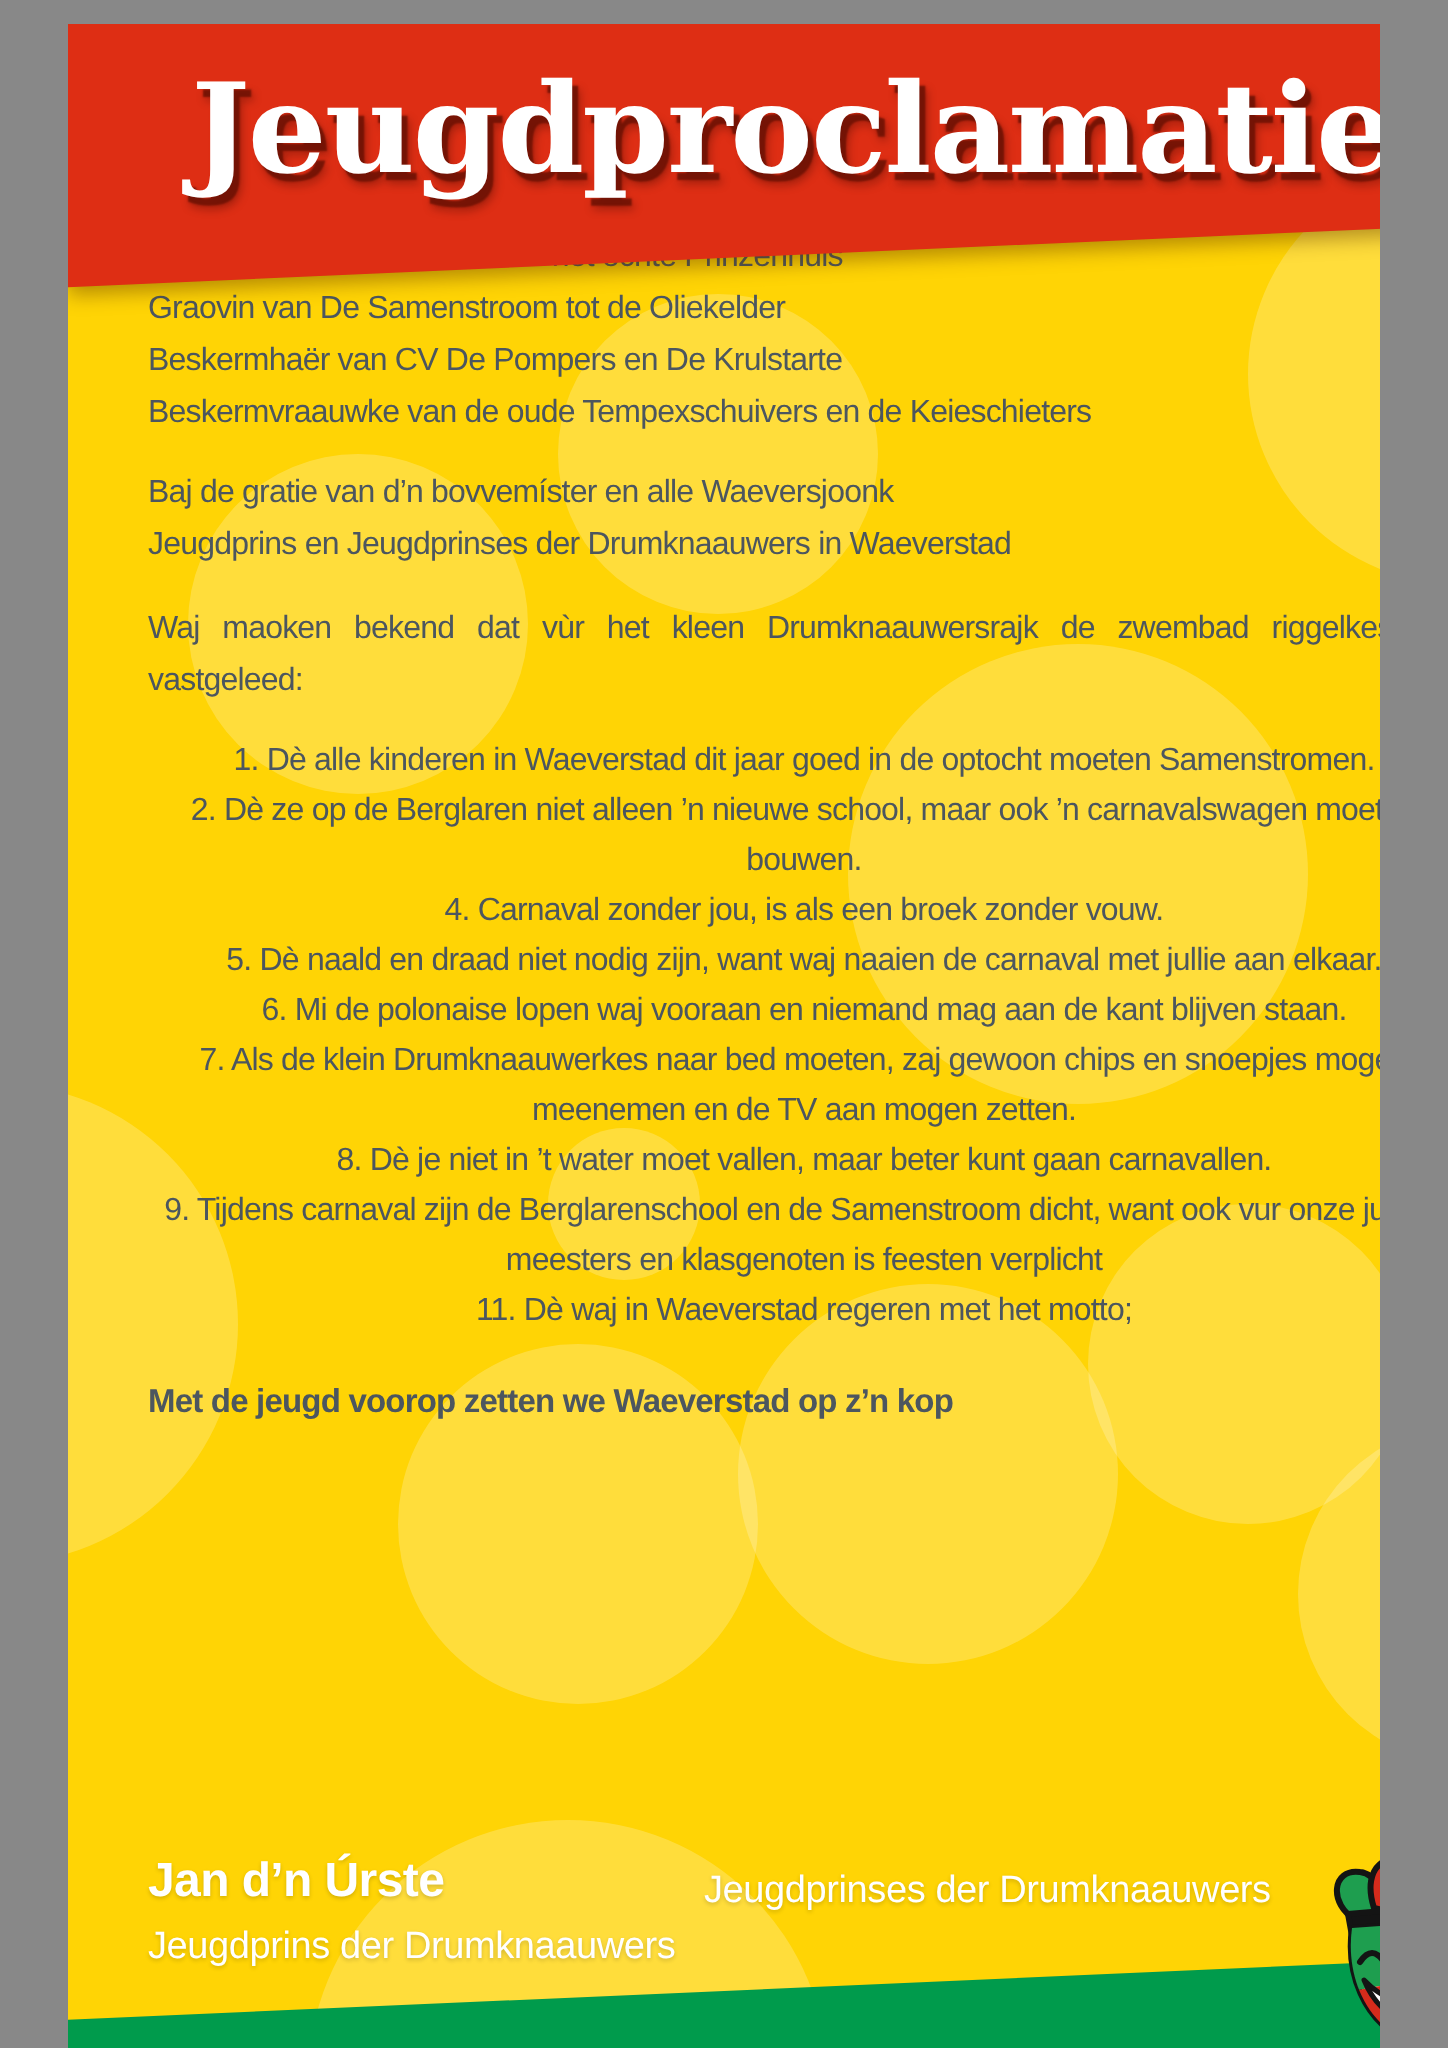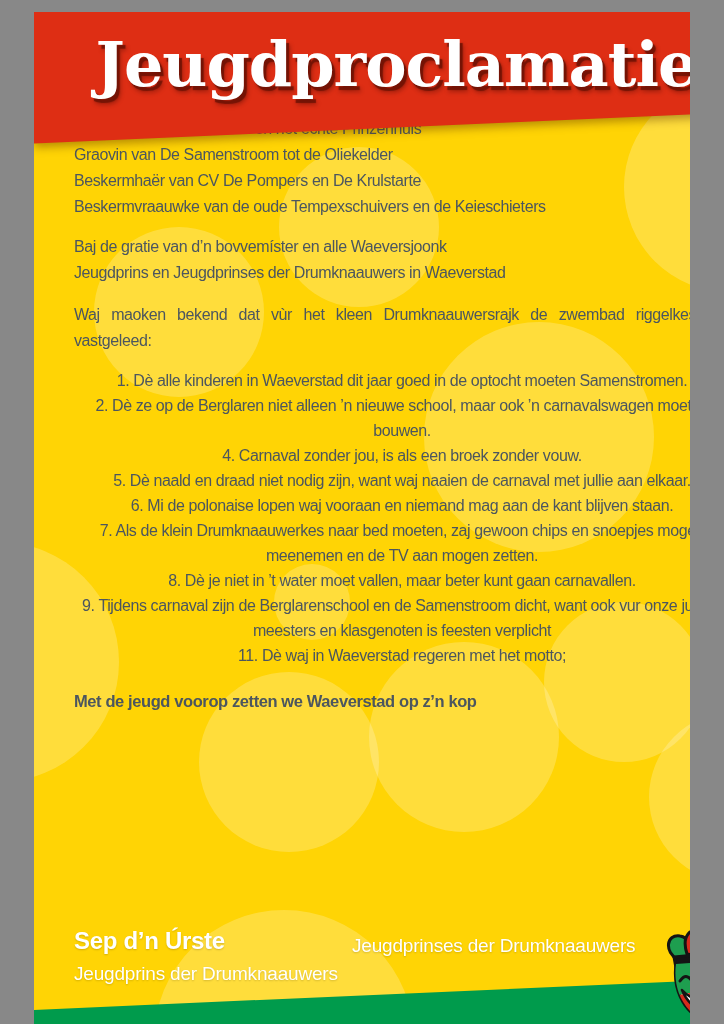--- a/index.html
+++ b/index.html
@@ -140,21 +140,21 @@
       <p>9. Tijdens carnaval zijn de Berglarenschool en de Samenstroom dicht, want ook vur onze juffen, meesters en klasgenoten is feesten verplicht</p>
       <p>11. Dè waj in Waeverstad regeren met het motto;</p>
     </div>
 
     <p class="motto">Met de jeugd voorop zetten we Waeverstad op z’n kop</p>
   </div>
 
   <div class="green-band"></div>
 
   <div class="signature sig-left">
-    <p class="sig-name">Sep d’n Úrste</p>
+    <p class="sig-name">Jan d’n Úrste</p>
     <p class="sig-role">Jeugdprins der Drumknaauwers</p>
   </div>
   <div class="signature sig-right">
     <p class="sig-role">Jeugdprinses der Drumknaauwers</p>
   </div>
 
   <svg class="jester" viewBox="0 0 92 102">
 
     <text x="84" y="18" font-size="9" fill="#3a3a10">®</text>
 

